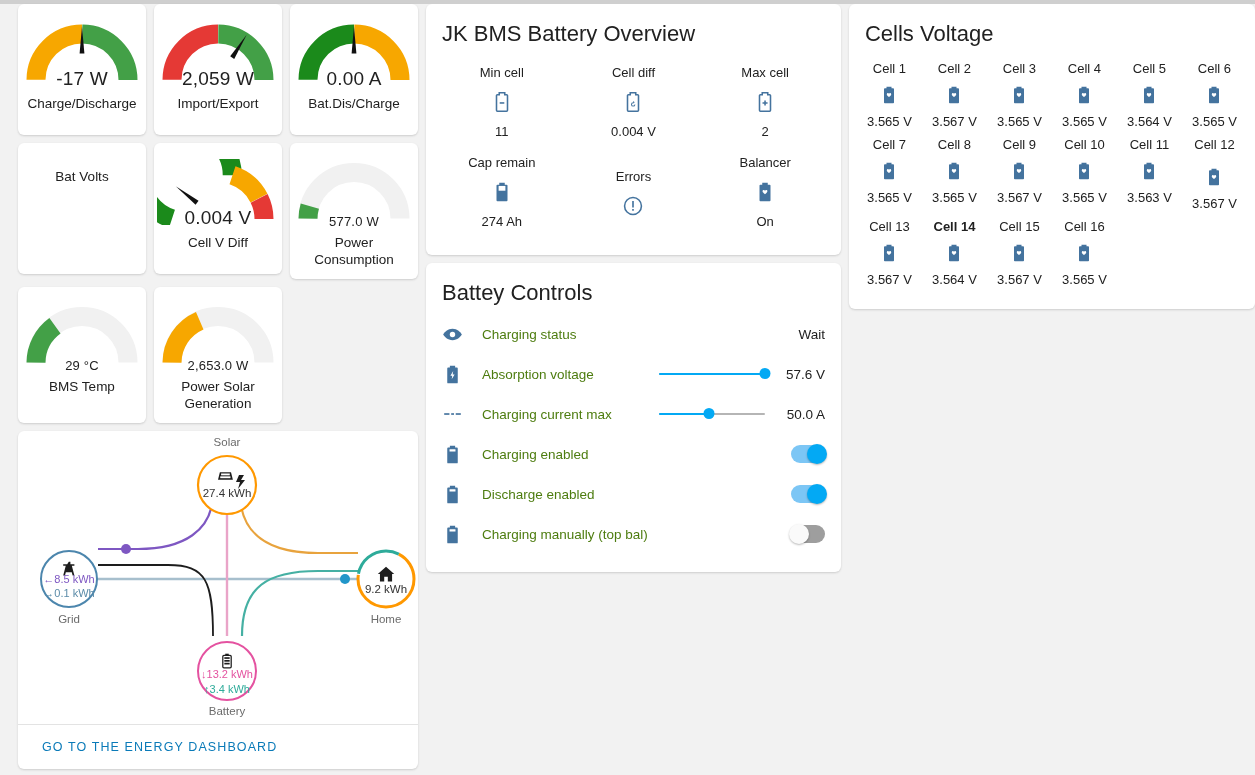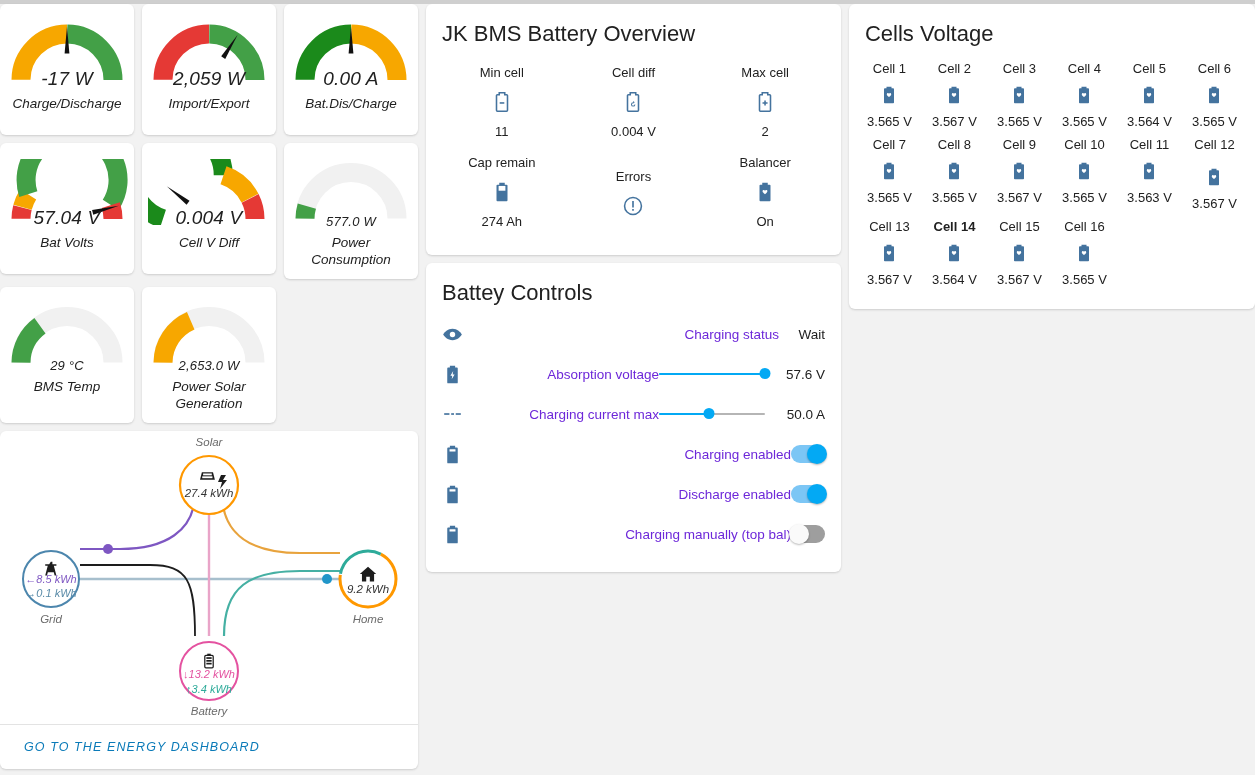--- a/index.html
+++ b/index.html
@@ -11,21 +11,21 @@
     overflow: hidden;
   }
   .page {
     position: relative;
     width: 1255px; height: 775px;
     display: flex;
     gap: 8px;
     padding: 4px 0 0 0;
   }
   .col { display: flex; flex-direction: column; gap: 8px; }
-  .col-left  { width: 418px; padding-left: 0; font-style: italic; }
+  .col-left  { width: 418px; padding-left: 18px; }
   .col-mid   { width: 418px; }
   .col-right { width: 409px; }
 
   .card {
     background: #ffffff;
     border-radius: 6px;
     box-shadow: 0 1px 2px rgba(0,0,0,.10), 0 1px 3px rgba(0,0,0,.06);
   }
 
   
@@ -85,21 +85,21 @@
   .glance-item.offset-name .glance-name { margin-top: 14px; }
 
   
   .rows { padding: 4px 16px 18px 16px; }
   .row {
     display: flex; align-items: center;
     height: 40px;
     gap: 0;
   }
   .row-icon { width: 40px; color: #44739e; flex: 0 0 40px; line-height: 0; }
-  .row-name { font-size: 13.5px; color: #6d28d9; flex: 1 1 auto; text-align: right; }
+  .row-name { font-size: 13.5px; color: #4d7c0f; flex: 1 1 auto; }
   .row-value { font-size: 13.5px; color: #212121; text-align: right; min-width: 46px; }
 
   .slider { position: relative; width: 106px; height: 20px; margin-right: 14px; flex: 0 0 106px; }
   .slider .track {
     position: absolute; top: 9px; left: 0; right: 0; height: 2px;
     background: #b5b5b5; border-radius: 2px;
   }
   .slider .fill {
     position: absolute; top: 9px; left: 0; height: 2px;
     background: #03a9f4; border-radius: 2px;
@@ -177,30 +177,20 @@
             <svg width="122" height="66" viewBox="0 0 122 66">
               <path d="M 15.00 59.71 A 46 46 0 0 1 61.00 14.00" stroke="#1b8a1b" stroke-width="19" fill="none"></path>
               <path d="M 61.29 14.00 A 46 46 0 0 1 107.00 60.00" stroke="#f7a700" stroke-width="19" fill="none"></path>
               <polygon points="61.00,6.50 58.60,33.50 63.40,33.50" fill="#111"></polygon>
             </svg>
             <div class="gauge-value">0.00 A</div>
           </div>
           <div class="gauge-label">Bat.Dis/Charge</div>
         </div>
         <div class="card gauge-card">
-          <div class="gauge-wrap">
-            <svg width="122" height="66" viewBox="0 0 122 66">
-              <path d="M 15.00 59.71 A 46 46 0 0 1 16.45 48.56" stroke="#e53935" stroke-width="19" fill="none"></path>
-              <path d="M 16.52 48.28 A 46 46 0 0 1 22.16 35.35" stroke="#f7a700" stroke-width="19" fill="none"></path>
-              <path d="M 22.32 35.11 A 46 46 0 1 1 104.75 45.79" stroke="#43a047" stroke-width="19" fill="none"></path>
-              <path d="M 104.84 46.06 A 46 46 0 0 1 107.00 60.00" stroke="#e53935" stroke-width="19" fill="none"></path>
-              <polygon points="112.82,46.70 86.07,51.09 87.26,55.73" fill="#111"></polygon>
-            </svg>
-            <div class="gauge-value">57.04 V</div>
-          </div>
           <div class="gauge-label">Bat Volts</div>
         </div>
         <div class="card gauge-card">
           <div class="gauge-wrap">
             <svg width="122" height="66" viewBox="0 0 122 66">
               <path d="M 15.00 59.71 A 46 46 0 1 1 75.21 16.25" stroke="#1b8a1b" stroke-width="19" fill="none"></path>
               <path d="M 75.49 16.34 A 46 46 0 0 1 101.99 39.12" stroke="#f7a700" stroke-width="19" fill="none"></path>
               <path d="M 102.12 39.37 A 46 46 0 0 1 107.00 60.00" stroke="#e53935" stroke-width="19" fill="none"></path>
               <polygon points="18.73,27.21 38.59,45.65 41.53,41.86" fill="#111"></polygon>
             </svg>

